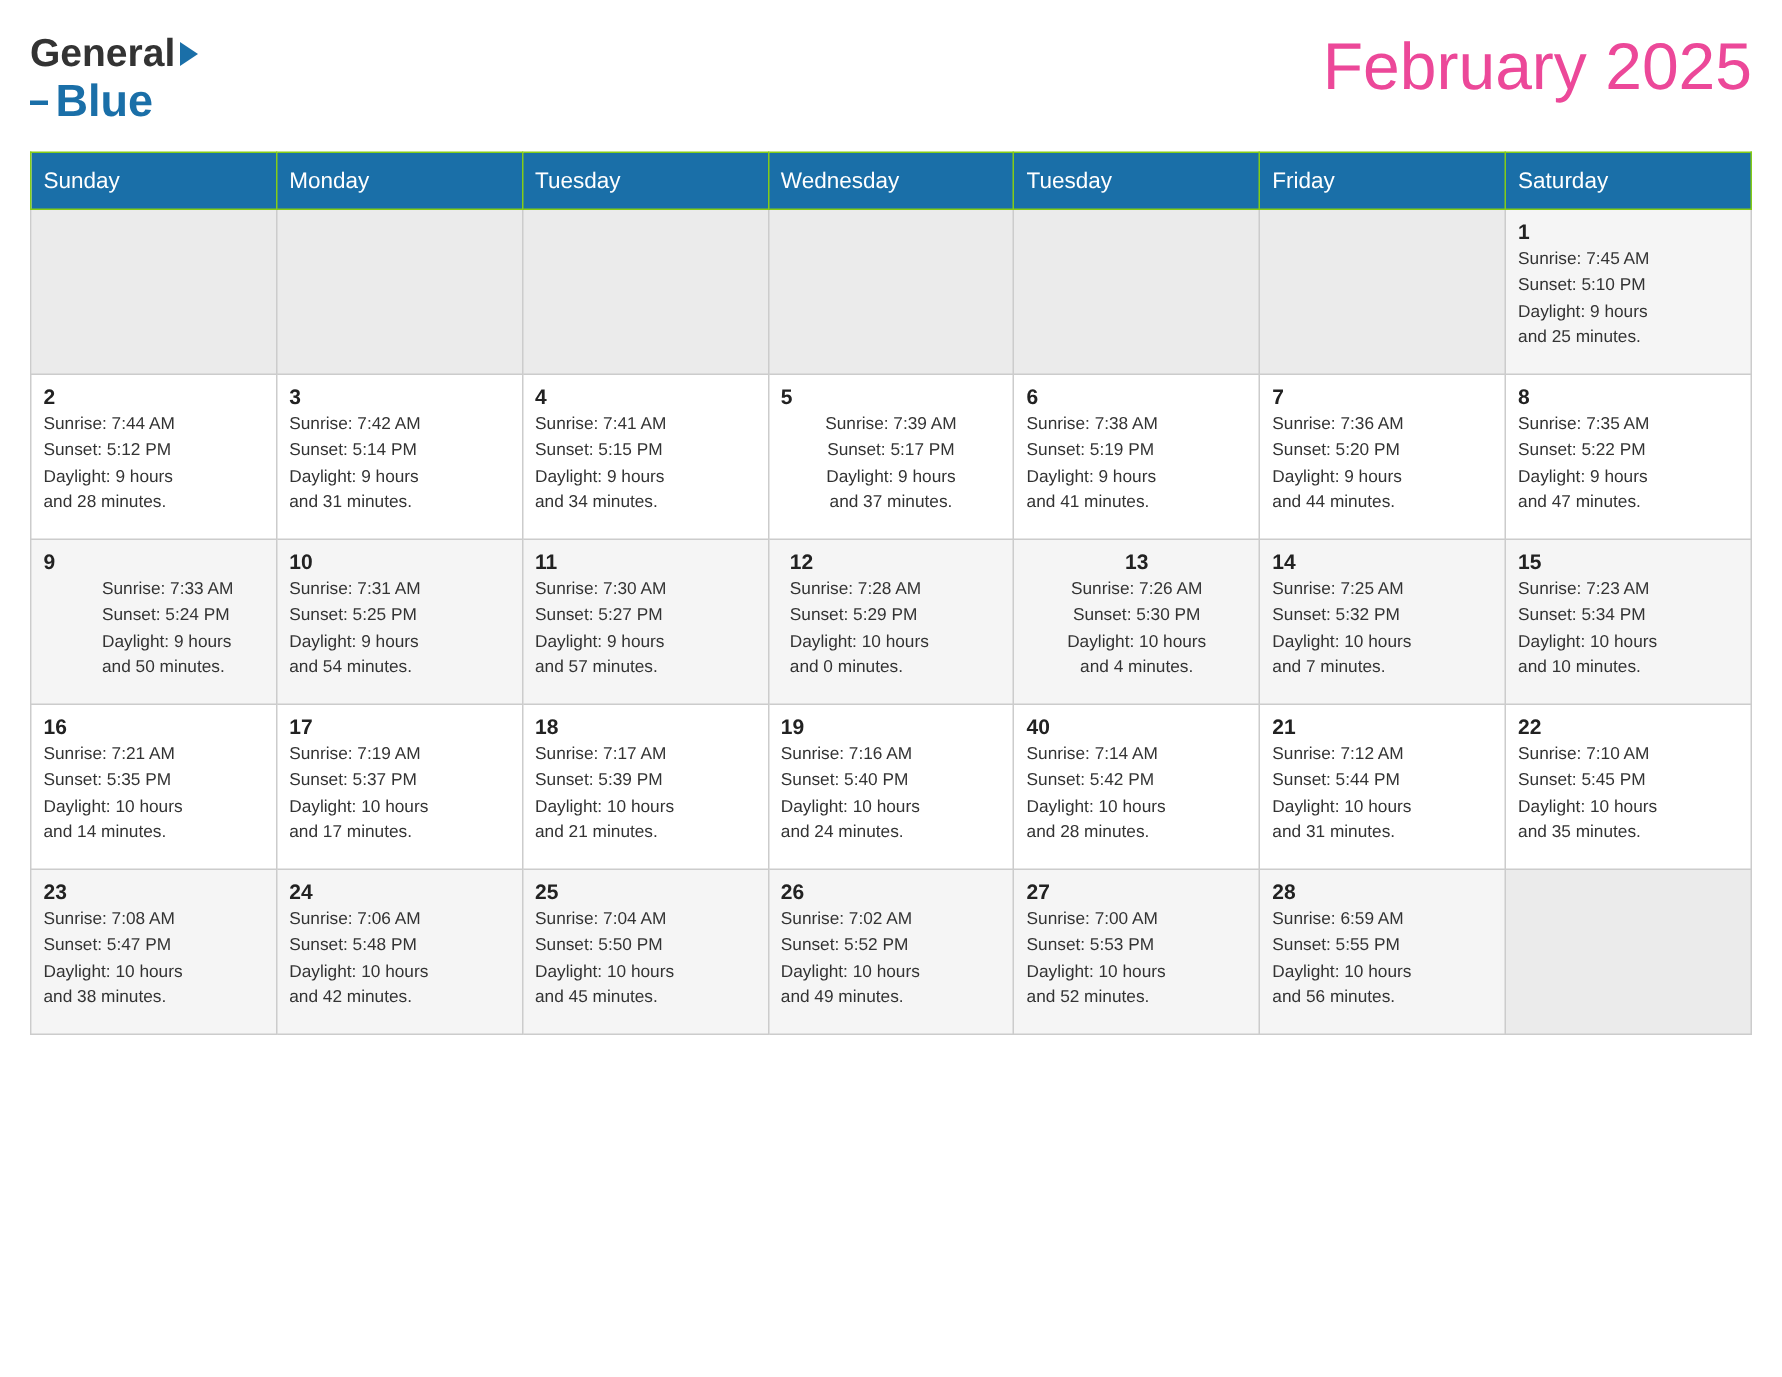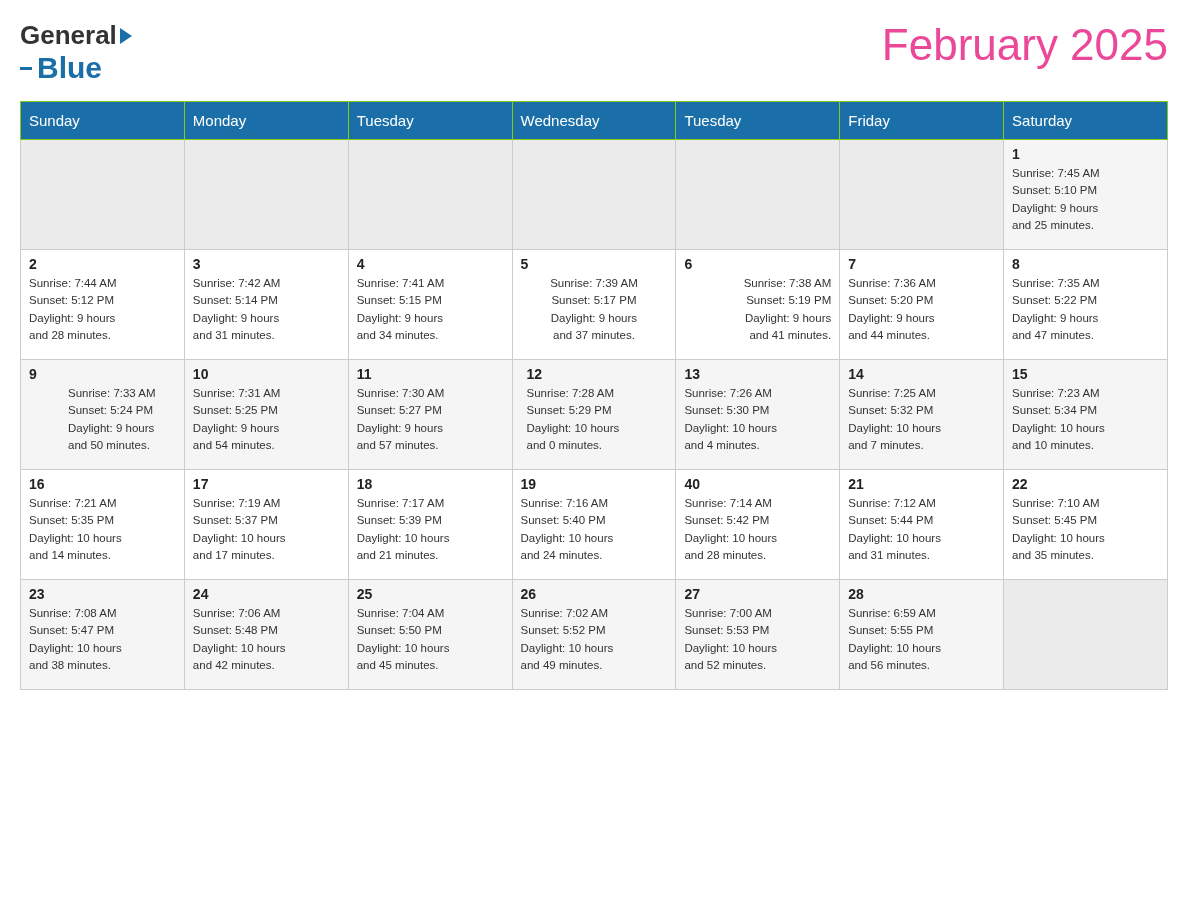--- a/index.html
+++ b/index.html
@@ -176,21 +176,21 @@
         </td>
         <td style="background: rgb(255, 255, 255);">
           <div class="day-number">5</div>
           <div class="day-info" style="white-space: pre-line; text-align: center;">Sunrise: 7:39 AM
 Sunset: 5:17 PM
 Daylight: 9 hours
 and 37 minutes.</div>
         </td>
         <td style="background: rgb(255, 255, 255);">
           <div class="day-number">6</div>
-          <div class="day-info" style="white-space: pre-line; text-align: right;">Sunrise: 7:38 AM
+          <div class="day-info" style="white-space: pre-line;">Sunrise: 7:38 AM
 Sunset: 5:19 PM
 Daylight: 9 hours
 and 41 minutes.</div>
         </td>
         <td style="background: rgb(255, 255, 255);">
           <div class="day-number">7</div>
           <div class="day-info" style="white-space: pre-line;">Sunrise: 7:36 AM
 Sunset: 5:20 PM
 Daylight: 9 hours
 and 44 minutes.</div>
@@ -225,21 +225,21 @@
 Daylight: 9 hours
 and 57 minutes.</div>
         </td>
         <td style="background: rgb(245, 245, 245); padding-left: 14px;">
           <div class="day-number">12</div>
           <div class="day-info" style="white-space: pre-line;">Sunrise: 7:28 AM
 Sunset: 5:29 PM
 Daylight: 10 hours
 and 0 minutes.</div>
         </td>
-        <td style="background: rgb(245, 245, 245);">
+        <td style="background: rgb(245, 245, 245); text-align: center;">
           <div class="day-number">13</div>
           <div class="day-info" style="white-space: pre-line;">Sunrise: 7:26 AM
 Sunset: 5:30 PM
 Daylight: 10 hours
 and 4 minutes.</div>
         </td>
         <td style="background: rgb(245, 245, 245);">
           <div class="day-number">14</div>
           <div class="day-info" style="white-space: pre-line;">Sunrise: 7:25 AM
 Sunset: 5:32 PM

